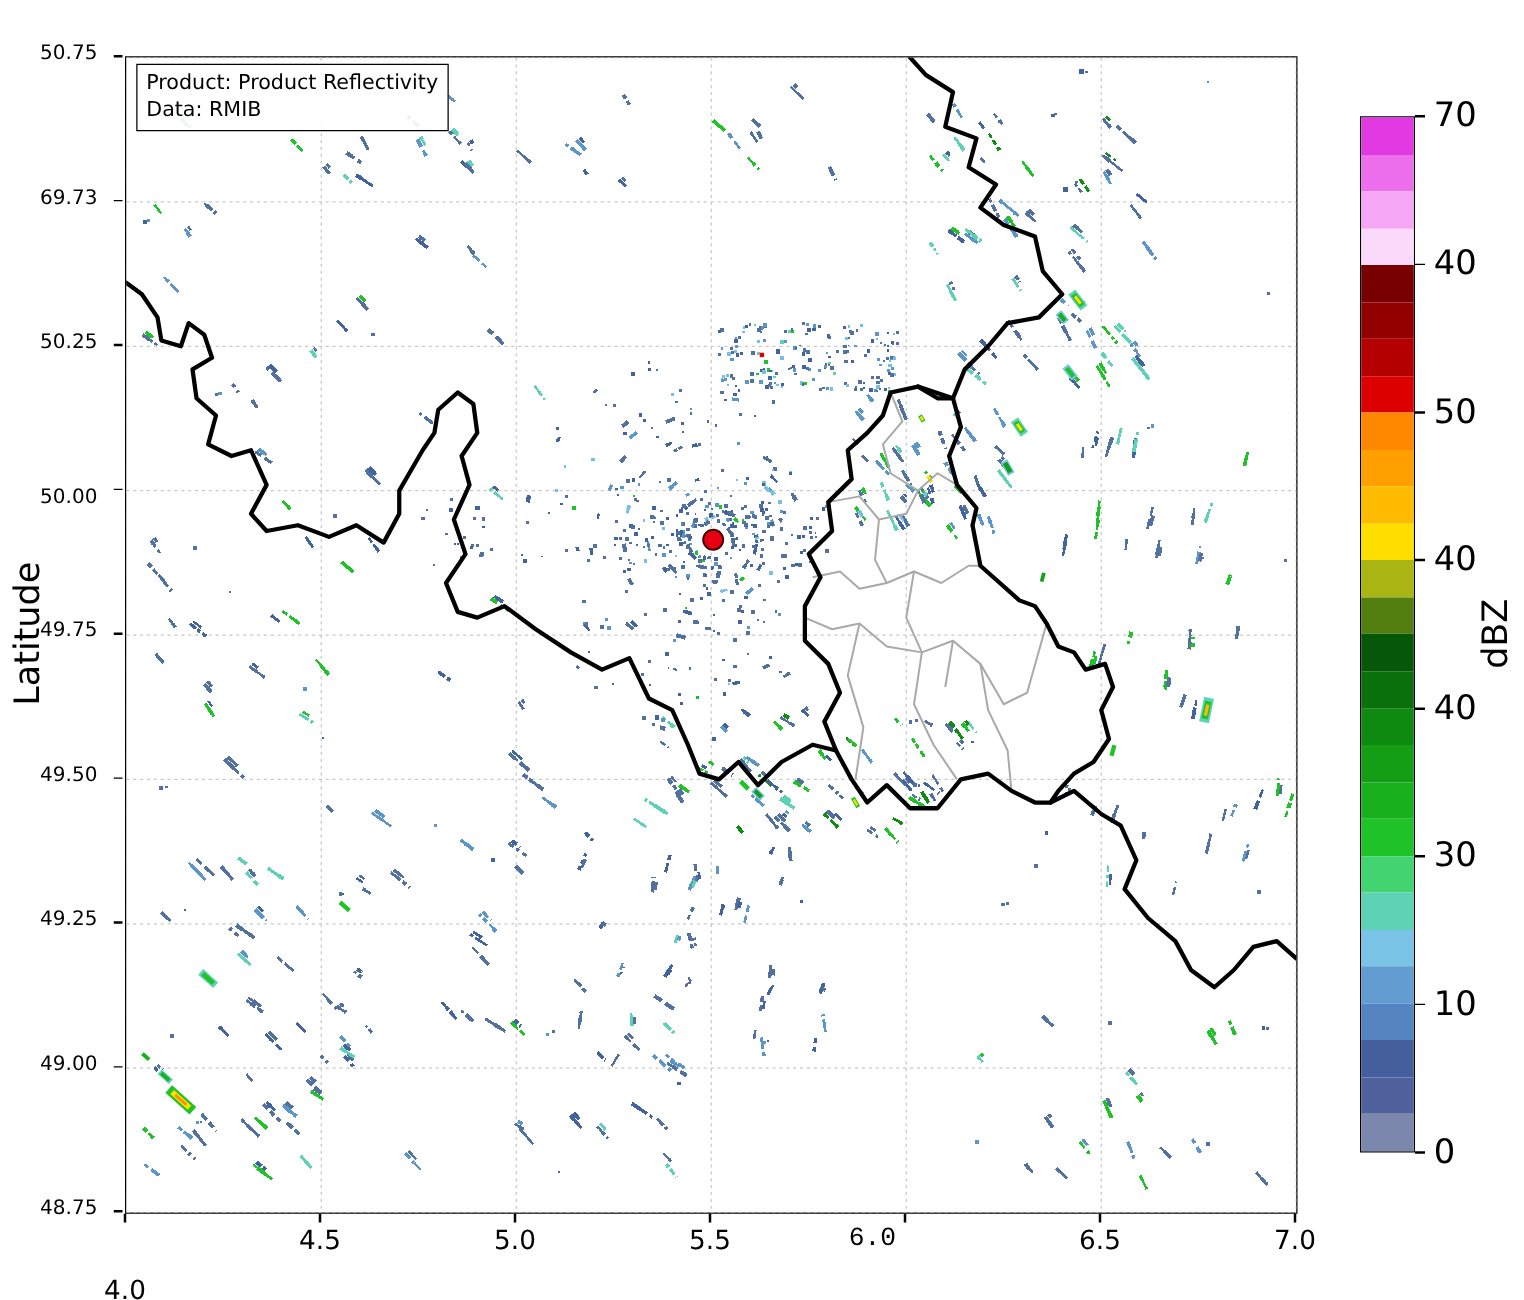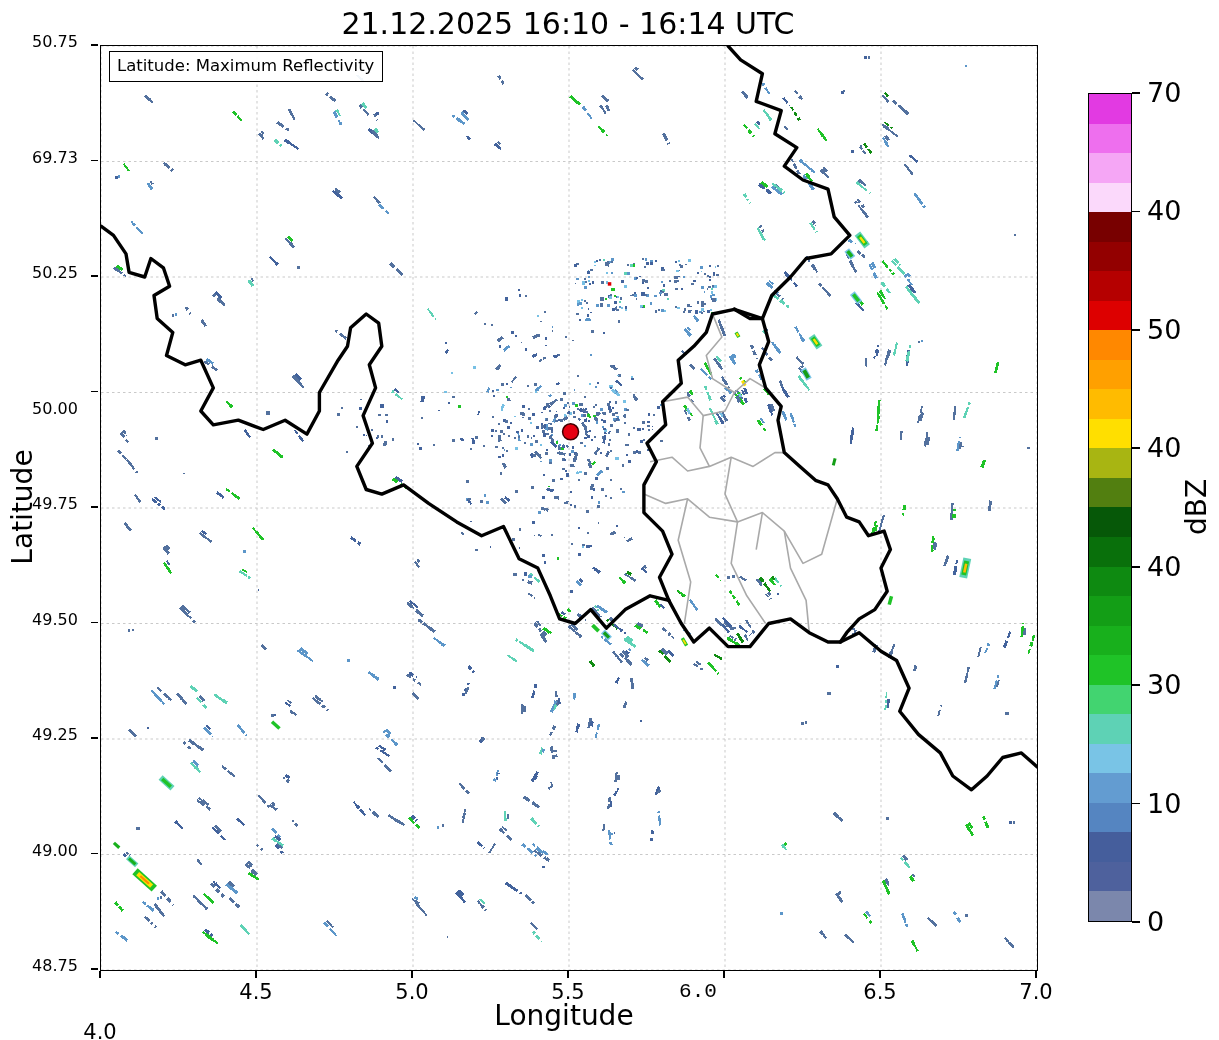--- a/index.html
+++ b/index.html
@@ -21,21 +21,20 @@
   #ylabel{position:absolute;left:22px;top:507px;transform:translate(-50%,-50%) rotate(-90deg);font-size:28px;white-space:nowrap;}
   #colorbar{position:absolute;left:1088px;top:93px;width:44px;height:829px;border:1.6px solid #000;box-sizing:border-box;display:flex;flex-direction:column;}
   #colorbar .band{flex:1 1 auto;}
   .cbticklabel{position:absolute;left:1147px;font-size:27px;line-height:32px;}
   #cblabel{position:absolute;left:1196px;top:507px;transform:translate(-50%,-50%) rotate(-90deg);font-size:28px;white-space:nowrap;}
 </style>
 </head>
 <body>
 
 <div id="figure">
-  <div id="title">21.12.2025 16:10 - 16:14 UTC</div>
 
   <div id="plot">
     <svg id="plot-svg" width="936" height="924" viewBox="0 0 936 924">
         <g stroke="#c9c9c9" stroke-width="1" stroke-dasharray="2.5,3">
           <line x1="0" y1="0" x2="0" y2="924"></line>
           <line x1="156" y1="0" x2="156" y2="924"></line>
           <line x1="312" y1="0" x2="312" y2="924"></line>
           <line x1="468" y1="0" x2="468" y2="924"></line>
           <line x1="624" y1="0" x2="624" y2="924"></line>
           <line x1="780" y1="0" x2="780" y2="924"></line>
@@ -2204,24 +2203,24 @@
           <polyline points="567.8,554.4 580.3,577.5 592.8,596.0 608.4,582.1 627.1,600.6 649.0,600.6 667.7,577.5 689.5,572.9 708.2,586.7 727.0,596.0 739.4,596.0 758.2,586.7 780.0,605.2 795.6,614.5 808.1,642.2 798.7,665.3 817.4,688.4 839.3,706.9 851.8,730.0 870.5,743.8 886.1,730.0 901.7,711.5 920.4,706.9 936.0,720.7"></polyline>
           <polyline points="567.8,554.4 558.5,531.3 571.0,508.2 561.6,485.1 542.9,466.6 542.9,438.9 555.4,415.8 546.0,397.3 564.7,378.8 561.6,355.7 580.3,337.3 577.2,314.2 592.8,300.3 605.3,286.4 611.5,268.0 633.4,263.3"></polyline>
           <polyline points="633.4,263.3 649.0,272.6 661.4,272.6 667.7,295.7 658.3,318.8 664.6,341.9 680.2,360.4 677.0,374.2 683.3,406.6 698.9,420.4 714.5,434.3 727.0,438.9 736.3,452.8 745.7,471.2 758.2,475.9 767.5,489.7 783.1,485.1 789.4,503.6 780.0,522.1 786.2,545.2 773.8,563.6 758.2,572.9 745.7,586.7 739.4,596.0"></polyline>
           <polyline points="627.1,0.0 639.6,13.9 661.4,27.7 655.2,55.4 680.2,64.7 673.9,87.8 695.8,101.6 683.3,120.1 702.0,134.0 727.0,143.2 733.2,170.9 748.8,189.4 730.1,207.9 705.1,212.5 689.5,231.0 670.8,249.5 661.4,272.6 633.4,263.3"></polyline>
         </g>
         <circle cx="469.55999999999995" cy="385.7700000000004" r="8" fill="#e60011" stroke="#400000" stroke-width="1.5"></circle>
       </svg>
   </div>
 
   <div id="product-box">
-    <div>Latitude: Maximum Reflectivity</div>
+    <div>Product: Product Reflectivity</div>
+    <div>Data: RMIB</div>
   </div>
 
-  <div id="xlabel">Longitude</div>
   <div id="ylabel">Latitude</div>
 
   <div id="colorbar">
       <div class="band" style="background: rgb(226, 58, 226);"></div>
       <div class="band" style="background: rgb(238, 111, 238);"></div>
       <div class="band" style="background: rgb(245, 166, 245);"></div>
       <div class="band" style="background: rgb(251, 217, 251);"></div>
       <div class="band" style="background: rgb(120, 0, 0);"></div>
       <div class="band" style="background: rgb(147, 0, 0);"></div>
       <div class="band" style="background: rgb(181, 0, 0);"></div>
@@ -2266,21 +2265,21 @@
     <div class="yticklabel" style="left: 18px; top: 956px;">48.75</div>
     <div class="tickmark" style="left: 91px; top: 852.75px; width: 7px; height: 1.5px;"></div>
     <div class="yticklabel" style="left: 18px; top: 840.5px;">49.00</div>
     <div class="tickmark" style="left: 91px; top: 737.25px; width: 7px; height: 1.5px;"></div>
     <div class="yticklabel" style="left: 18px; top: 725px;">49.25</div>
     <div class="tickmark" style="left: 91px; top: 621.75px; width: 7px; height: 1.5px;"></div>
     <div class="yticklabel" style="left: 18px; top: 609.5px;">49.50</div>
     <div class="tickmark" style="left: 91px; top: 506.25px; width: 7px; height: 1.5px;"></div>
     <div class="yticklabel" style="left: 18px; top: 494px;">49.75</div>
     <div class="tickmark" style="left: 91px; top: 390.75px; width: 7px; height: 1.5px;"></div>
-    <div class="yticklabel" style="left: 18px; top: 399px;">50.00</div>
+    <div class="yticklabel" style="left: 18px; top: 387px;">50.00</div>
     <div class="tickmark" style="left: 91px; top: 275.25px; width: 7px; height: 1.5px;"></div>
     <div class="yticklabel" style="left: 18px; top: 263px;">50.25</div>
     <div class="tickmark" style="left: 91px; top: 159.75px; width: 7px; height: 1.5px;"></div>
     <div class="yticklabel" style="left: 18px; top: 147.5px;">69.73</div>
     <div class="tickmark" style="left: 91px; top: 44.25px; width: 7px; height: 1.5px;"></div>
     <div class="yticklabel" style="left: 18px; top: 32px;">50.75</div>
     <div class="tickmark" style="left: 1132px; top: 921.2px; width: 8px; height: 1.6px;"></div>
     <div class="cbticklabel" style="top: 906px;">0</div>
     <div class="tickmark" style="left: 1132px; top: 802.771px; width: 8px; height: 1.6px;"></div>
     <div class="cbticklabel" style="top: 787.571px;">10</div>

